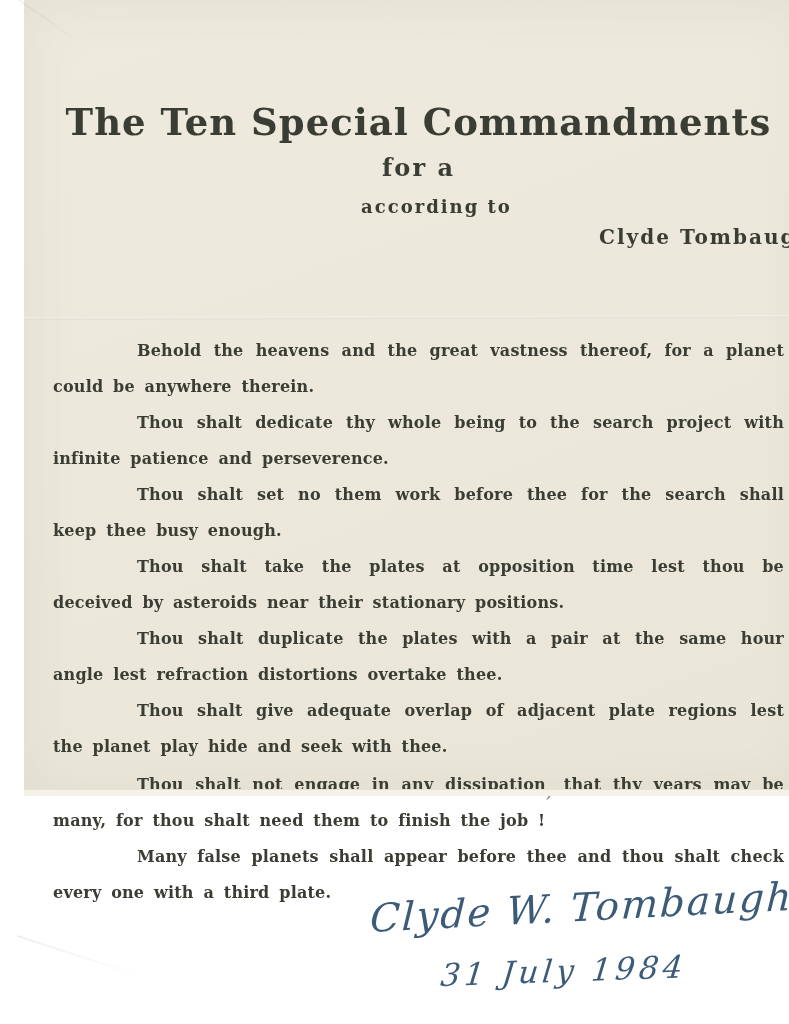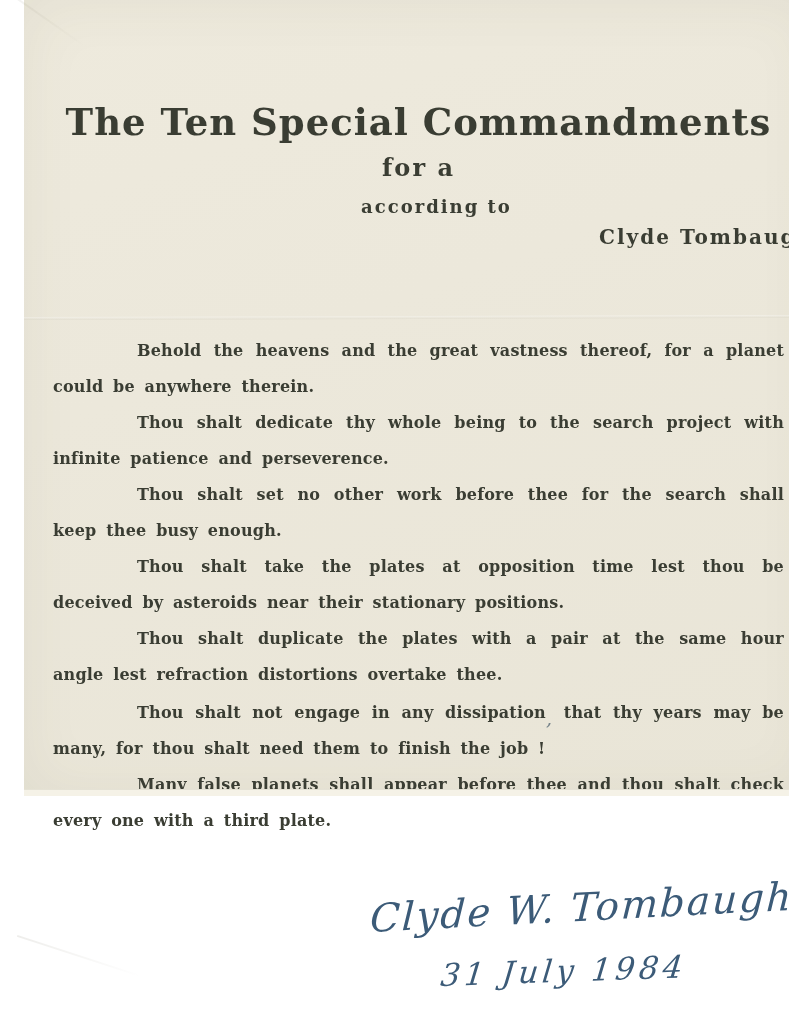--- a/index.html
+++ b/index.html
@@ -157,23 +157,24 @@
   <div class="letter-header">
     <div class="title-line-1">The Ten Special Commandments</div>
     <div class="for-a">for a</div>
     <div class="according-to">according to</div>
     <div class="author-name">Clyde Tombaugh</div>
   </div>
 
   <div class="letter-body">
     <p class="commandment">Behold the heavens and the great vastness thereof, for a planet could be anywhere therein.</p>
     <p class="commandment">Thou shalt dedicate thy whole being to the search project with infinite patience and perseverence.</p>
-    <p class="commandment">Thou shalt set no other work before thee for the search shall keep thee busy enough.</p>
+    <p class="commandment">Thou shalt set no them work before thee for the search shall keep thee busy enough.</p>
     <p class="commandment">Thou shalt take the plates at opposition time lest thou be deceived by asteroids near their stationary positions.</p>
     <p class="commandment">Thou shalt duplicate the plates with a pair at the same hour angle lest refraction distortions overtake thee.</p>
+    <p class="commandment">Thou shalt give adequate overlap of adjacent plate regions lest the planet play hide and seek with thee.</p>
     <p class="commandment"><span>Thou shalt not engage in any dissipation</span><span class="hw-comma">,</span><span> that thy years may be many, for thou shalt need them to finish the job !</span></p>
     <p class="commandment">Many false planets shall appear before thee and thou shalt check every one with a third plate.</p>
   </div>
 
   <div class="signature-block">
     <div class="signature-name">Clyde W. Tombaugh</div>
     <div class="signature-date">31 July 1984</div>
   </div>
 
   <div class="paper-bottom-edge"></div>

